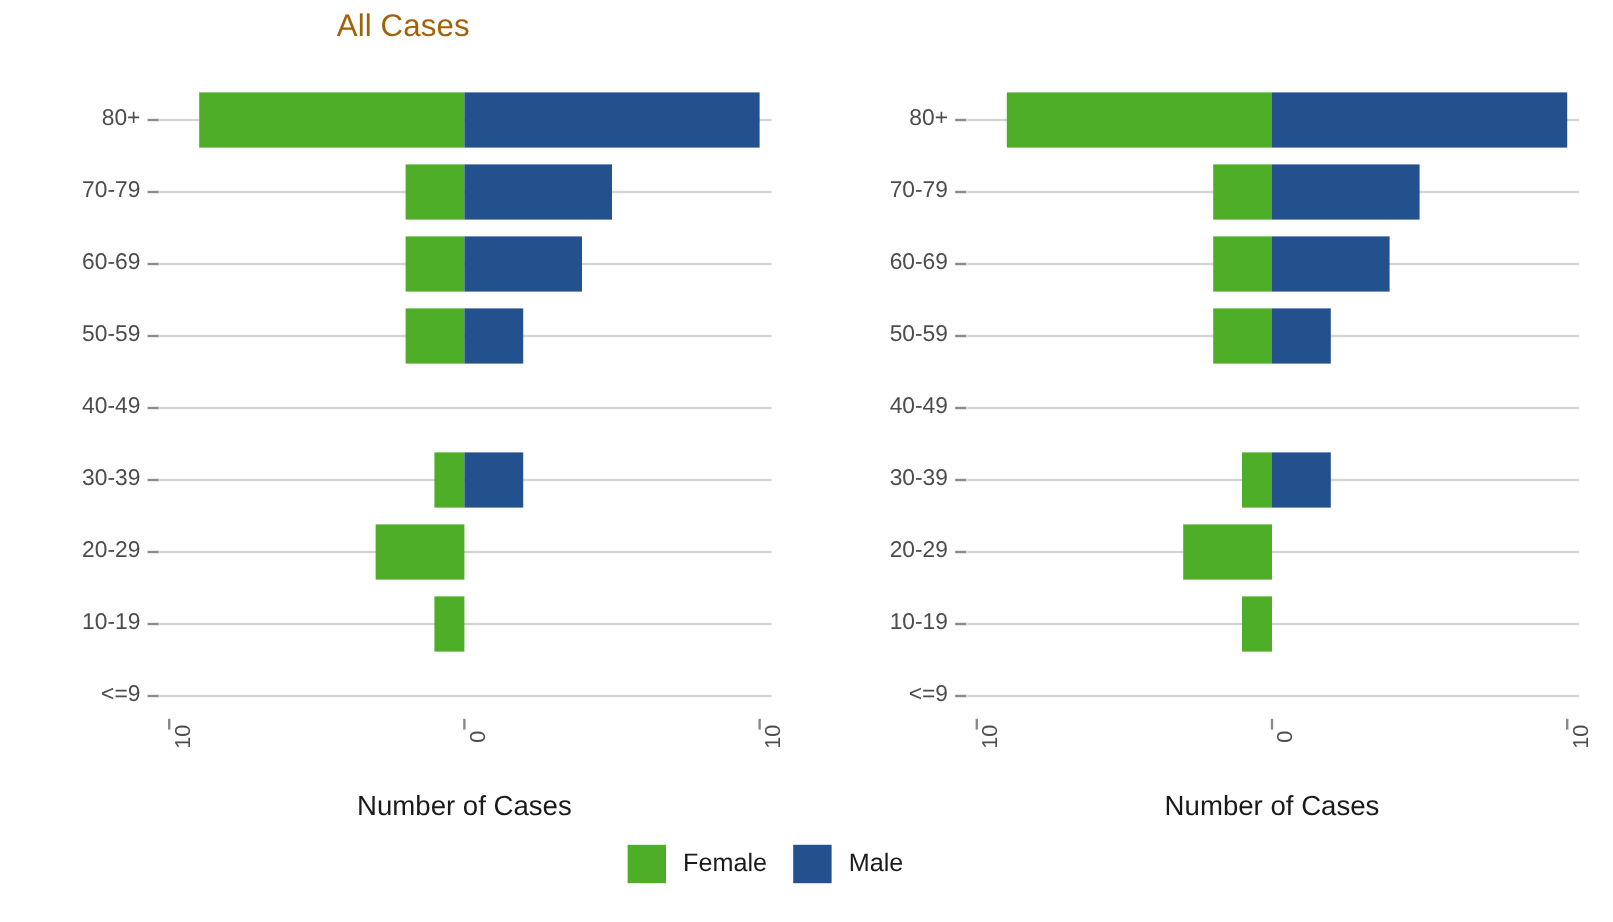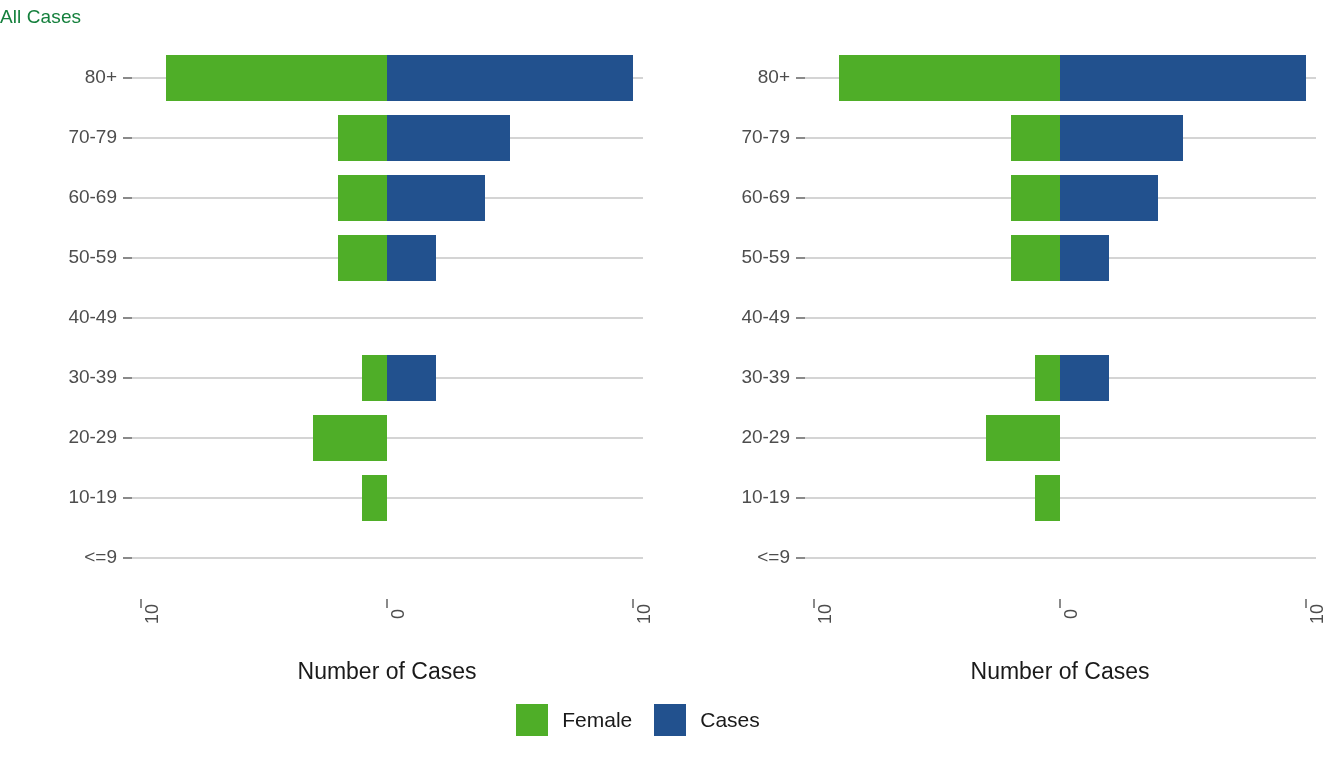--- a/index.html
+++ b/index.html
@@ -30,31 +30,31 @@
     height: 700px;
   }
   .panel-left  { left: 0; }
   .panel-right { left: 672px; }
 
   .panel-title {
     position: absolute;
     left: 0;
     top: 6px;
     width: 672px;
-    text-align: left;
-    font-size: 19px;
-    color: #15803d;
+    text-align: center;
+    font-size: 26px;
+    color: #a16207;
     letter-spacing: 0.1px;
     white-space: nowrap;
   }
 
   
   .plot {
     position: absolute;
-    top: 48px;
+    top: 70px;
     height: 525px;
   }
   .panel-left  .plot { left: 141px; width: 492px; }
   .panel-right .plot { left: 142px; width: 492px; }
 
   .row {
     position: absolute;
     left: 0;
     width: 100%;
     height: 60px;
@@ -307,16 +307,16 @@
         <div class="axis-title">Number of Cases</div>
       </div>
     </div>
     <div class="legend">
       <div class="legend-item">
         <span class="legend-swatch" style="background: rgb(79, 174, 40);"></span>
         <span class="legend-label">Female</span>
       </div>
       <div class="legend-item">
         <span class="legend-swatch" style="background: rgb(34, 81, 142);"></span>
-        <span class="legend-label">Cases</span>
+        <span class="legend-label">Male</span>
       </div>
     </div>
   </div>
 
 </body></html>

